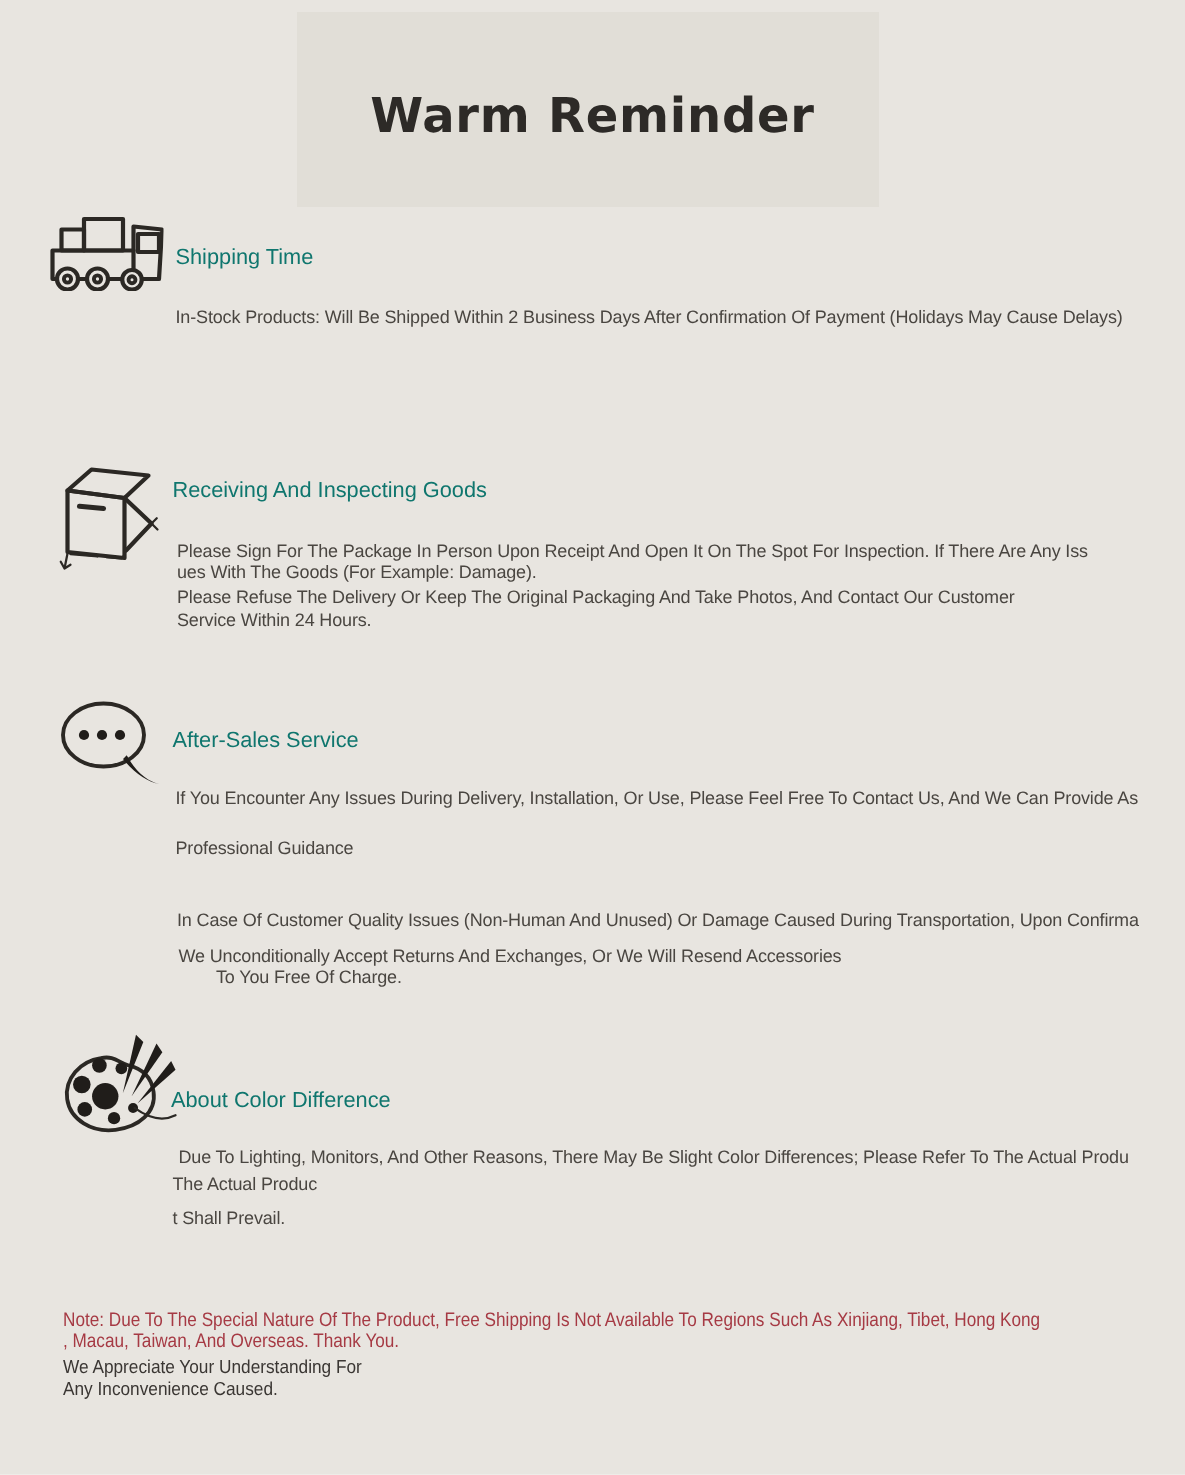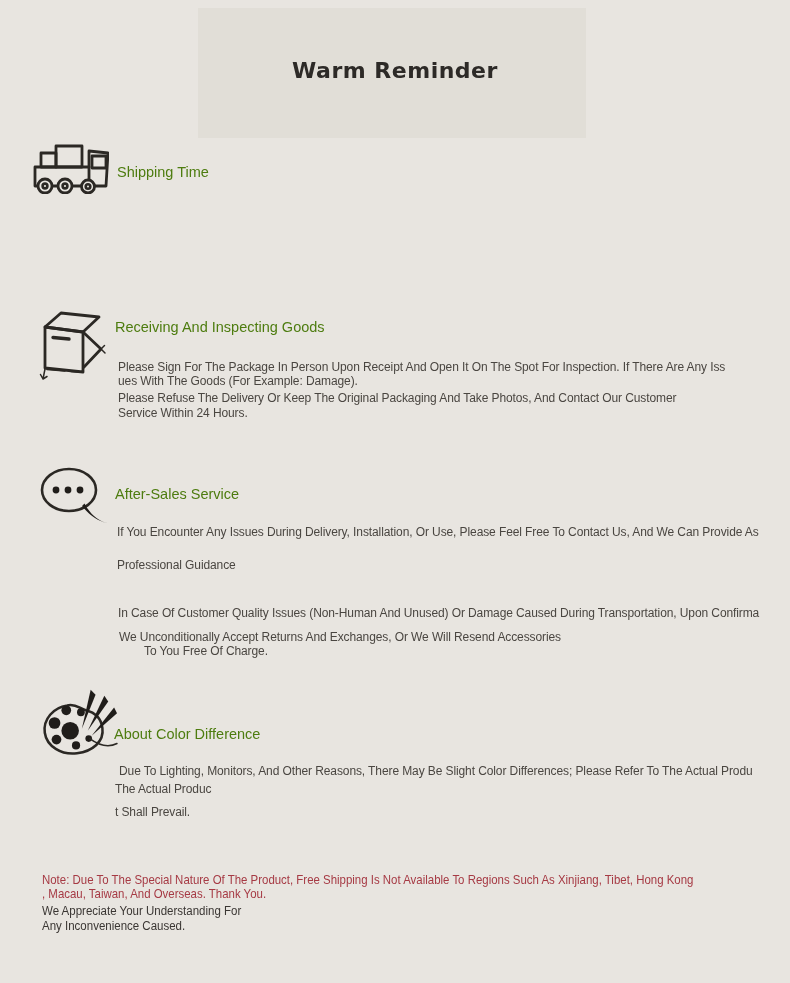--- a/index.html
+++ b/index.html
@@ -10,34 +10,34 @@
     background:#e8e5e0;
     overflow:hidden;
   }
   .title-panel{
     position:absolute;left:198px;top:8px;width:388px;height:130px;
     background:rgba(200,196,182,0.20);
   }
   .page-title{
     position:absolute;left:0;top:58px;width:790px;
     text-align:center;
-    font-size:22px;font-weight:700;color:#2d2a27;
+    font-size:32px;font-weight:700;color:#2d2a27;
     letter-spacing:0.5px;
     font-family:"DejaVu Sans","Liberation Sans",sans-serif;
   }
   .icon{position:absolute;}
   .icon svg{display:block;width:100%;height:100%;}
   .stroke{fill:none;stroke:#2b2824;stroke-width:2.8;stroke-linecap:round;stroke-linejoin:round;}
   .thin{fill:none;stroke:#2b2824;stroke-width:1.5;stroke-linecap:round;stroke-linejoin:round;}
   .fillDark{fill:#201d1a;stroke:none;}
   .wheel{fill:#e8e5e0;stroke:#2b2824;stroke-width:2.8;}
   .hub{fill:none;stroke:#2b2824;stroke-width:2.6;}
   .section-heading{
     position:absolute;white-space:nowrap;
-    font-size:14.5px;color:#4d7c0f;
+    font-size:14.5px;color:#0f766e;
   }
   .body-line{
     position:absolute;white-space:nowrap;
     font-size:12px;color:#4a4641;letter-spacing:-0.1px;
   }
   .note-line-red{
     position:absolute;white-space:nowrap;
     font-size:13px;color:#a63a44;
     transform:scaleX(0.88);transform-origin:left center;
   }
@@ -64,20 +64,21 @@
       <rect class="stroke" x="59" y="14" width="14" height="12"></rect>
       <circle class="wheel" cx="12" cy="44" r="7"></circle>
       <circle class="wheel" cx="32" cy="44" r="7"></circle>
       <circle class="wheel" cx="55" cy="44.5" r="6.5"></circle>
       <circle class="hub" cx="12" cy="44" r="2.4"></circle>
       <circle class="hub" cx="32" cy="44" r="2.4"></circle>
       <circle class="hub" cx="55" cy="44.5" r="2.3"></circle>
     </svg>
   </div>
   <div class="section-heading" style="left:117px;top:164px;">Shipping Time</div>
+  <div class="body-line" style="left:117px;top:204px;">In-Stock Products: Will Be Shipped Within 2 Business Days After Confirmation Of Payment (Holidays May Cause Delays)</div>
 
   <div class="icon" style="left:38px;top:306px;width:70px;height:76px;">
     <svg viewBox="0 0 70 76">
       <path class="stroke" d="M7 21 L23 7 L61 11 L45 26 Z"></path>
       <path class="stroke" d="M7 21 L7 62 L45 66 L45 26 Z"></path>
       <path class="stroke" d="M15 31.5 L31 33" style="stroke-width:3.4;"></path>
       <path class="stroke" d="M45 26 L63 43 L46 61"></path>
       <path class="thin" d="M59 39 L67 47 M66.5 39.5 L58.5 47.5"></path>
       <path class="thin" d="M9 63.5 L27 65 M33 65.5 L43 66.3"></path>
       <path class="thin" d="M7 63 L5 73 M5 73 L2.5 68.5 M5 73 L9 70.5"></path>

